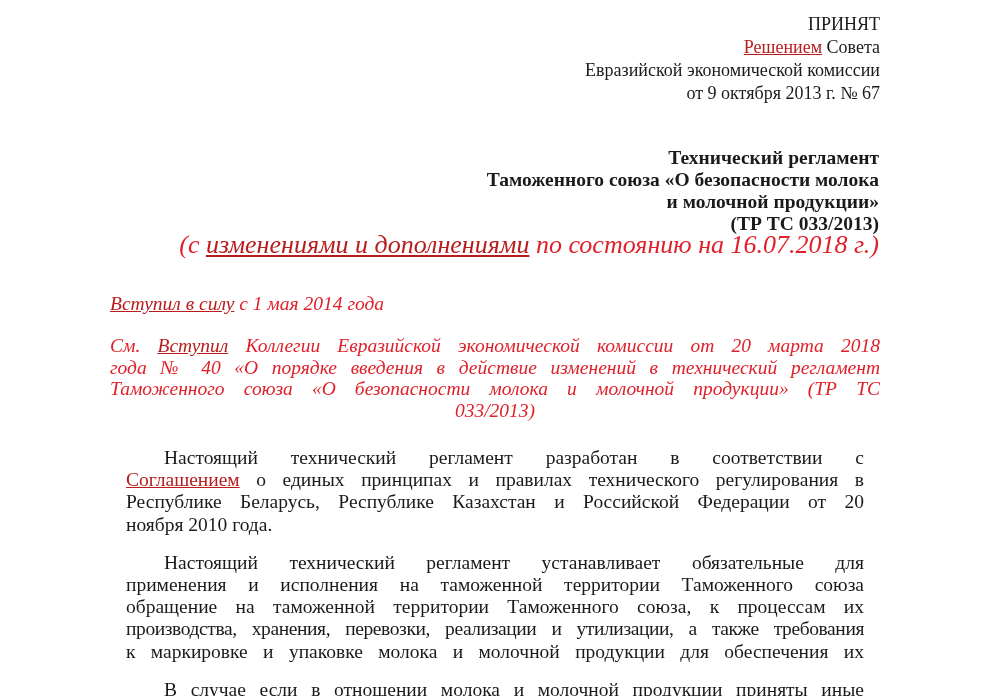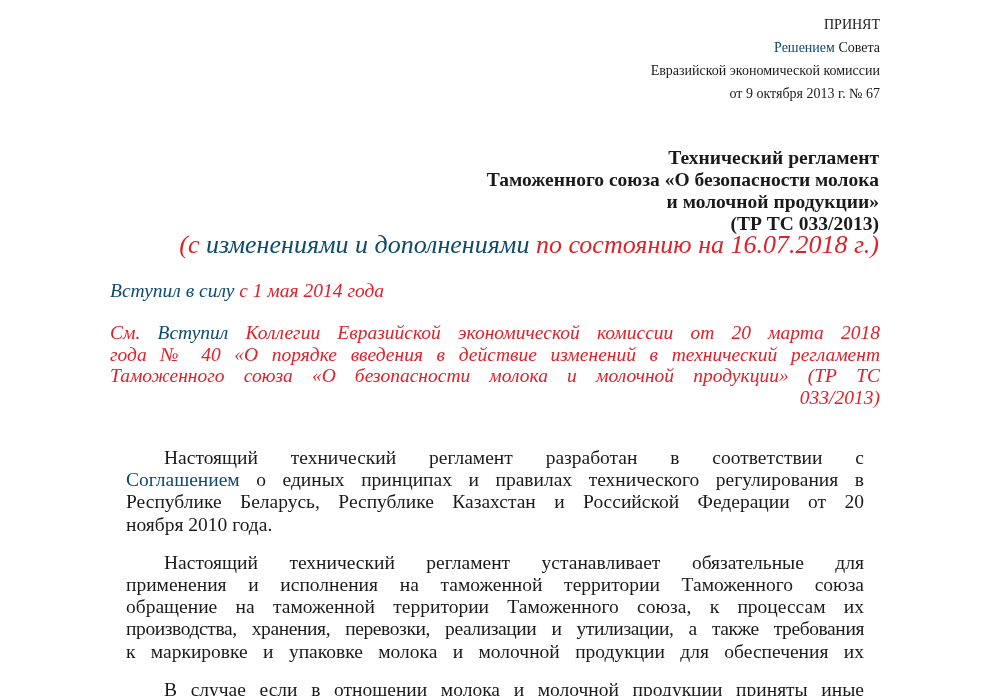--- a/index.html
+++ b/index.html
@@ -1,25 +1,25 @@
 <!DOCTYPE html>
 <html><head>
 <meta charset="utf-8">
 <style>
   html, body { margin:0; padding:0; background:#ffffff; }
   body { width:990px; height:696px; overflow:hidden; position:relative;
          font-family:"Liberation Serif", "DejaVu Serif", serif; color:#1a1a1a; }
-  .header { position:absolute; right:110px; top:13px; text-align:right; font-size:14px; line-height:23px; width:500px; }
-  a.link { color:#0c4a6e; }
+  .header { position:absolute; right:110px; top:13px; text-align:right; font-size:18px; line-height:23px; width:500px; }
+  a.link { color:#b91c1c; text-decoration:underline; }
   .title { position:absolute; left:106px; width:773px; top:147px; text-align:right; font-weight:bold; font-size:19.5px; line-height:22px; }
   .amend { position:absolute; left:106px; width:773px; top:234px; text-align:right; font-style:italic; color:#e0202a; font-size:26px; line-height:22px; }
-  .red { color:#e0202a; font-style:italic; }
+  .red { color:#e0202a; font-style:italic;margin-top:13px; }
   .force { position:absolute; left:110px; top:280px; font-size:19.5px; line-height:22px; }
   .see { position:absolute; left:110px; top:322px; width:770px; text-align:justify; font-size:19.5px; line-height:21.5px; }
-  .see .last { text-align:right; }
+  .see .last { text-align:center; }
   .body { position:absolute; left:110px; top:431px; width:770px; font-size:19.5px; line-height:22.2px; }
   .body p { margin:16px; text-align:justify; text-indent:38px; }
   .line-just { display:block; text-align:justify; text-align-last:justify; }
   .noind { text-indent:0; }
 </style>
 </head>
 <body>
 
 <div class="header">
   <div>ПРИНЯТ</div>

